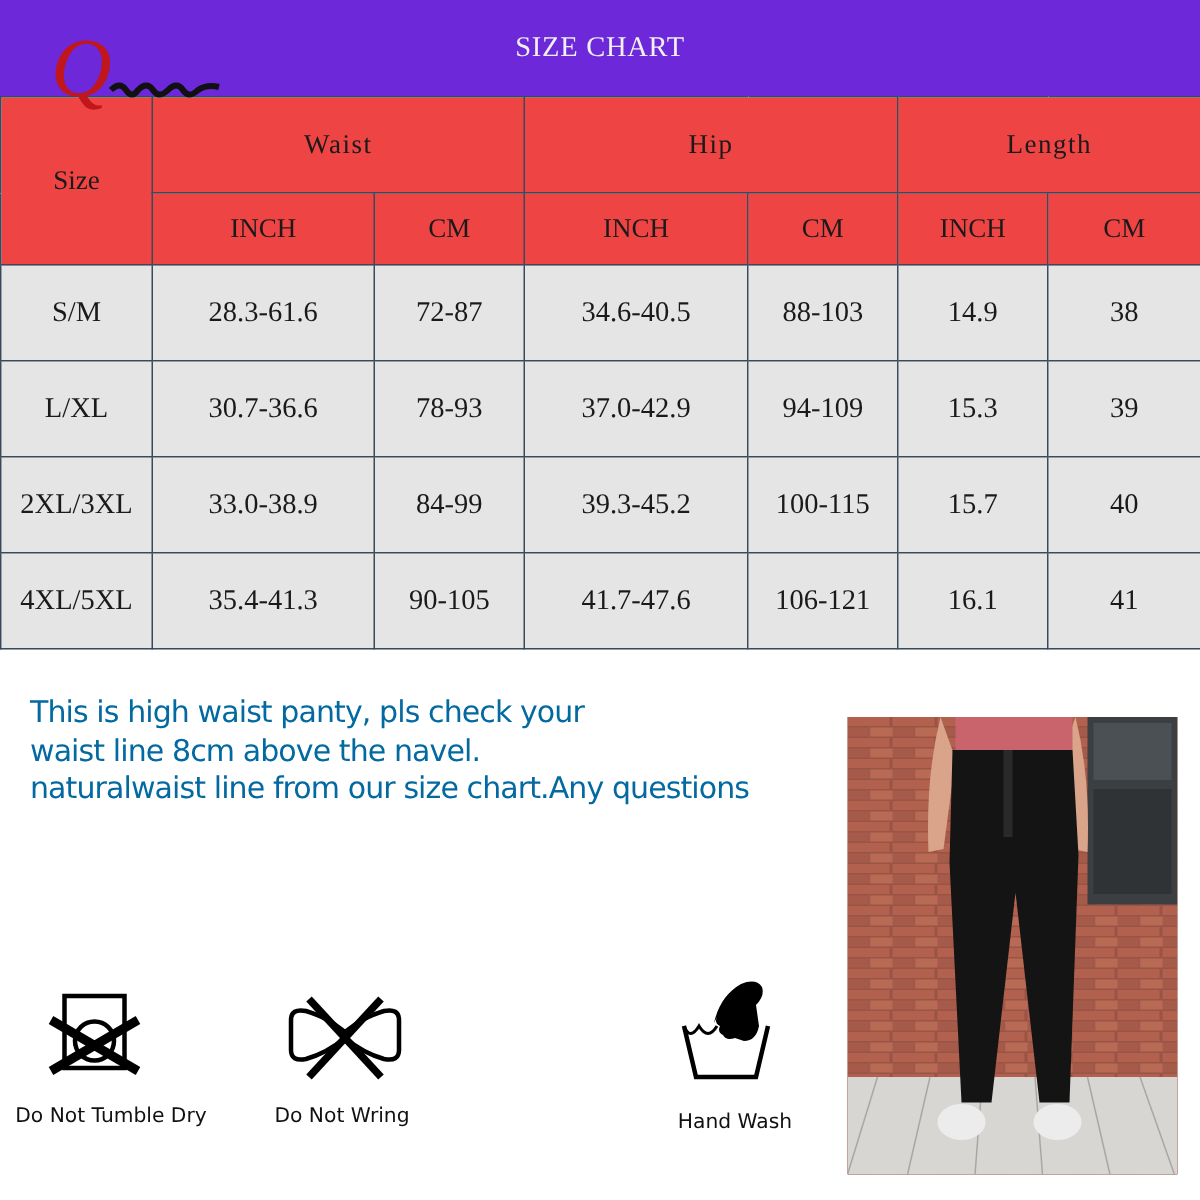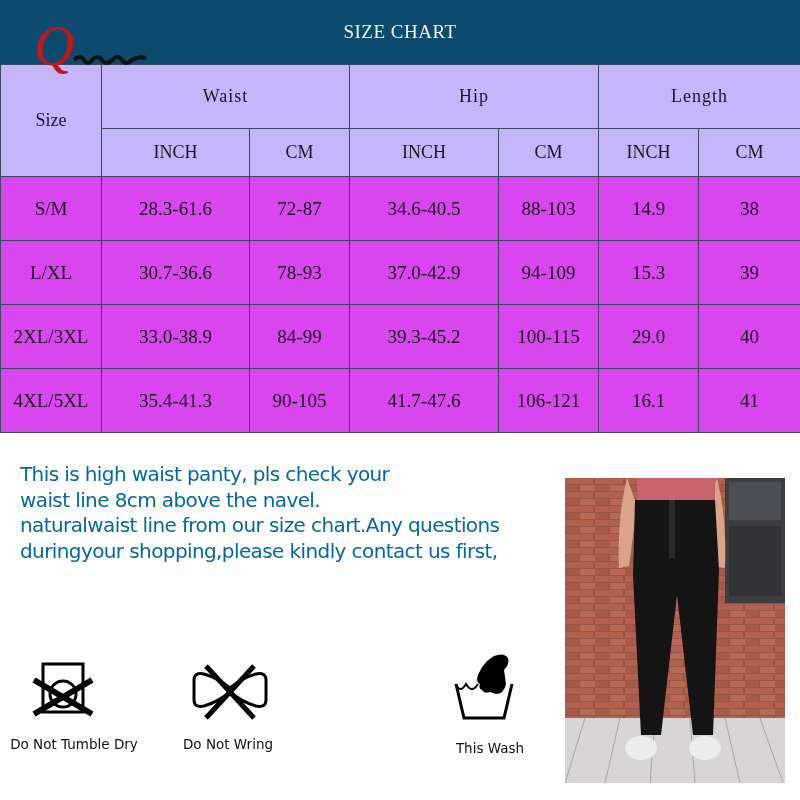--- a/index.html
+++ b/index.html
@@ -1,21 +1,21 @@
 <!DOCTYPE html>
 <html><head>
 <meta charset="utf-8">
 <style>
   * { margin: 0; padding: 0; box-sizing: border-box; }
   html, body { width: 800px; height: 800px; background: #ffffff; overflow: hidden; }
   body { position: relative; font-family: "DejaVu Sans", sans-serif; color: #111; }
 
   .header-bar {
     position: absolute; left: 0; top: 0; width: 800px; height: 64px;
-    background: #0c4a6e; color: #f0f0f0;
+    background: #6d28d9; color: #f0f0f0;
     display: flex; align-items: center; justify-content: center;
     font-family: "Liberation Serif", serif; font-size: 19px; letter-spacing: 0.5px;
   }
   .logo {
     position: absolute; left: 34px; top: 18px;
     font-family: "Liberation Serif", serif; font-style: italic;
     font-size: 56px; color: #c0161c; line-height: 1; z-index: 3;
   }
   .logo-tail {
     position: absolute; left: 72px; top: 52px; width: 78px; height: 14px;
@@ -25,24 +25,24 @@
   table.size-table {
     position: absolute; left: 0; top: 64px; width: 800px;
     border-collapse: collapse; table-layout: fixed;
     font-family: "Liberation Mono", monospace;
   }
   .size-table td, .size-table th {
     border: 1px solid #3b4a5a;
     text-align: center; vertical-align: middle;
     font-weight: normal; font-size: 18px; color: #1a1a1a;
   }
-  .size-table thead th { background: #c4b5fd; font-family: "Liberation Serif", serif; }
+  .size-table thead th { background: #ef4444; font-family: "Liberation Serif", serif; }
   .size-table thead tr.h1 th { height: 64px; }
   .size-table thead tr.h2 th { height: 48px; }
-  .size-table tbody td { height: 64px; background: #d946ef; font-family: "Liberation Serif", serif; font-size: 19px; }
+  .size-table tbody td { height: 64px; background: #e5e5e5; font-family: "Liberation Serif", serif; font-size: 19px; }
   .size-table thead th.grp { letter-spacing: 1px; }
 
   .notes {
     position: absolute; left: 20px; top: 462px; width: 540px;
     font-family: "DejaVu Sans", sans-serif; font-size: 20px; line-height: 25.5px;
     color: #0369a1; letter-spacing: -0.6px;
   }
   .notes div { white-space: nowrap; }
 
   .care-row { position: absolute; left: 0; top: 650px; width: 560px; height: 110px; }
@@ -114,40 +114,39 @@
       <td>94-109</td>
       <td>15.3</td>
       <td>39</td>
     </tr>
     <tr>
       <td>2XL/3XL</td>
       <td>33.0-38.9</td>
       <td>84-99</td>
       <td>39.3-45.2</td>
       <td>100-115</td>
-      <td>29.0</td>
+      <td>15.7</td>
       <td>40</td>
     </tr>
     <tr>
       <td>4XL/5XL</td>
       <td>35.4-41.3</td>
       <td>90-105</td>
       <td>41.7-47.6</td>
       <td>106-121</td>
       <td>16.1</td>
       <td>41</td>
     </tr>
   </tbody>
 </table>
 
 <div class="notes">
   <div>This is high waist panty, pls check your</div>
   <div>waist line 8cm above the navel.</div>
   <div>naturalwaist line from our size chart.Any questions</div>
-  <div>duringyour shopping,please kindly contact us first,</div>
 </div>
 
 <div class="care-row">
 
   <div class="care-item" style="left:4px;">
     <svg style="left:28px;top:10px;" width="64" height="58" viewBox="0 0 64 58">
       <rect x="11" y="4" width="40" height="48" fill="none" stroke="#000" stroke-width="3"></rect>
       <circle cx="31" cy="34" r="13" fill="none" stroke="#000" stroke-width="3"></circle>
       <line x1="2" y1="20" x2="60" y2="54" stroke="#000" stroke-width="6"></line>
       <line x1="60" y1="20" x2="2" y2="54" stroke="#000" stroke-width="6"></line>
@@ -164,21 +163,21 @@
     <div class="care-label">Do Not Wring</div>
   </div>
 
 
   <div class="care-item" style="left:422px;">
     <svg style="left:32px;top:2px;" width="60" height="70" viewBox="0 0 60 70">
       <path d="M2 32 l8 34 l40 0 l8 -34" fill="none" stroke="#000" stroke-width="3"></path>
       <path d="M2 32 q4 10 10 0 q6 10 12 0" fill="none" stroke="#000" stroke-width="2"></path>
       <path d="M22 30 q4 -18 18 -26 q10 -4 14 2 q2 6 -4 12 l2 14 q-2 10 -10 10 l-6 -2 q-6 2 -8 -2 q-4 -2 -2 -6 q-4 -2 -2 -6 z" fill="#000"></path>
     </svg>
-    <div class="care-label" style="top:90px;left:-2px;">This Wash</div>
+    <div class="care-label" style="top:90px;left:-2px;">Hand Wash</div>
   </div>
 </div>
 
 <div class="photo">
   <svg width="220" height="305" viewBox="0 0 220 305">
     <defs>
       <pattern id="bricks" width="30" height="14" patternUnits="userSpaceOnUse">
         <rect width="30" height="14" fill="#9a5446"></rect>
         <rect x="0" y="0" width="28" height="6" fill="#b3614f"></rect>
         <rect x="-14" y="7" width="28" height="6" fill="#a65a49"></rect>

